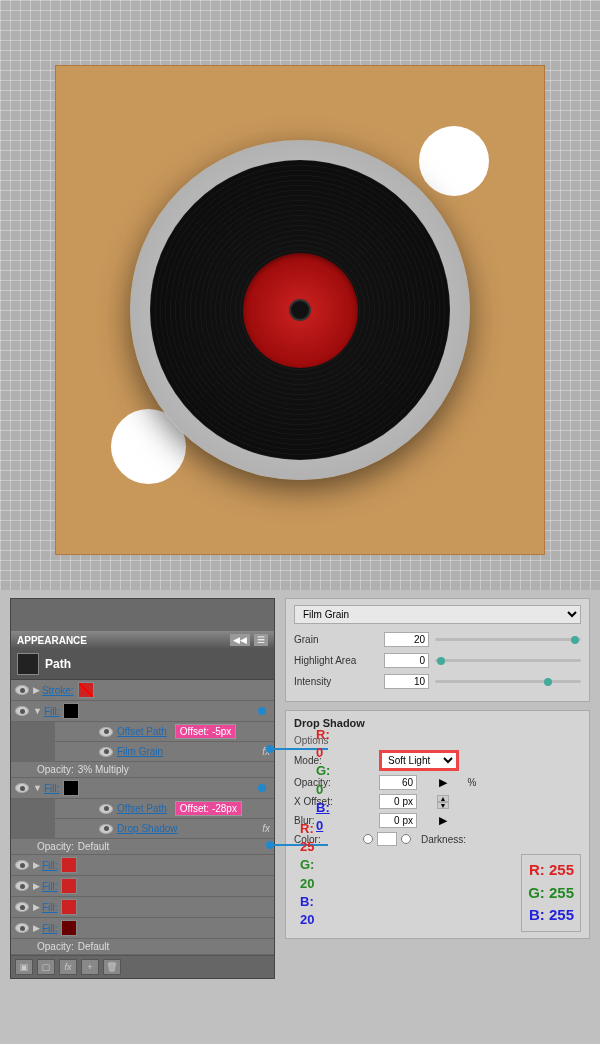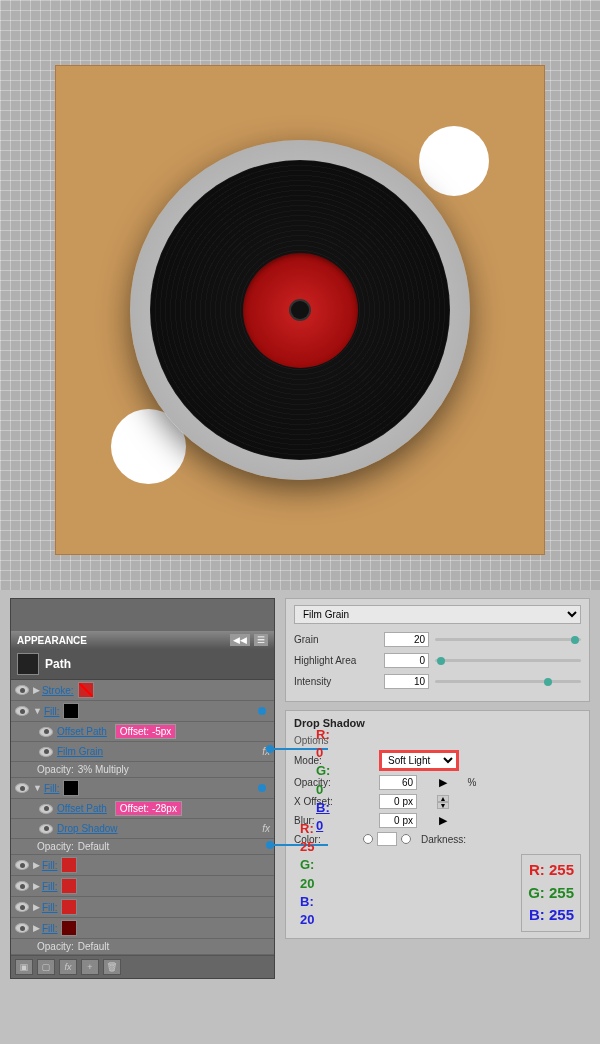--- a/index.html
+++ b/index.html
@@ -513,21 +513,22 @@
       color: #333;
       margin-left: 6px;
     }
 
     .ds-radio {
       width: 10px;
       height: 10px;
     }
 
     .row-indent {
-      padding-left: 28px;
+      padding-left: 44px;
+      margin-left: 44px;
     }
   </style>
 </head>
 <body>
 
 <div class="canvas-area">
   <div class="vinyl-card">
     <div class="circle-top-right"></div>
     <div class="circle-bottom-left"></div>
     <div class="vinyl-outer">

